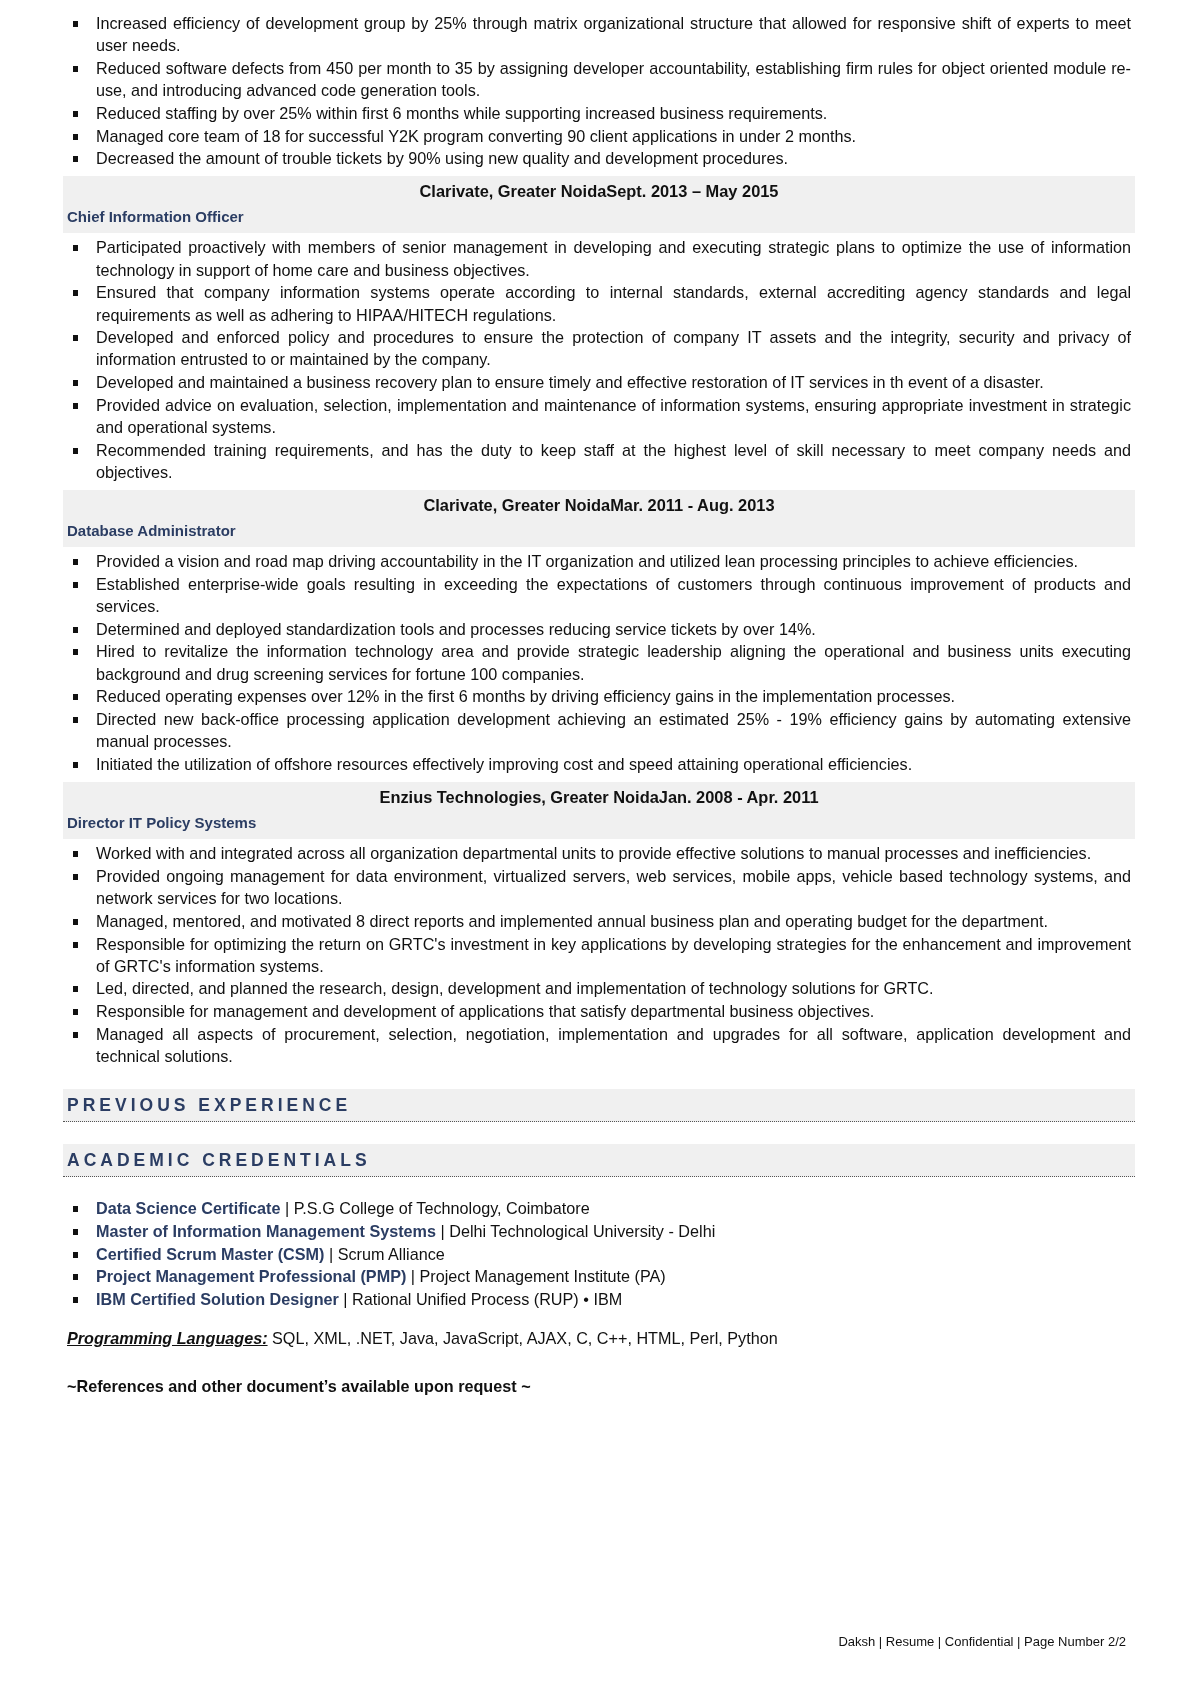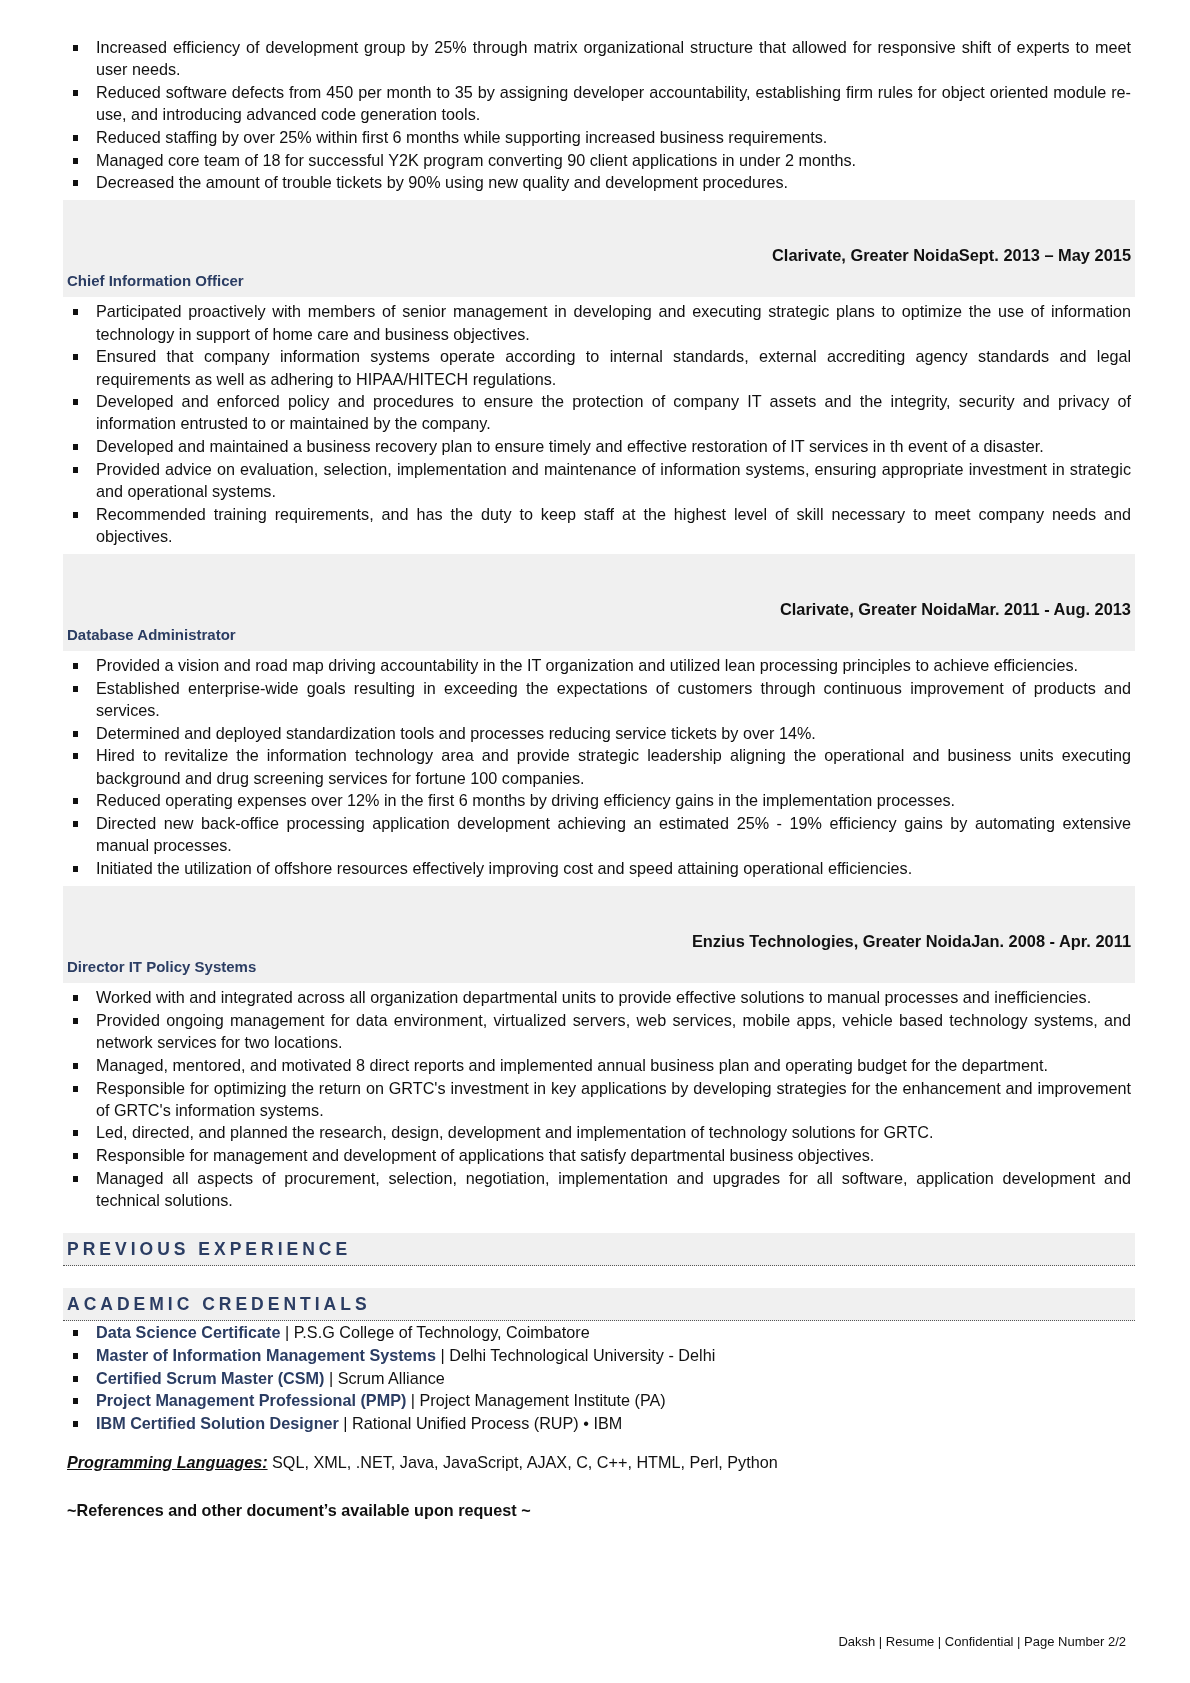--- a/index.html
+++ b/index.html
@@ -1,37 +1,37 @@
 <!DOCTYPE html>
 <html><head>
   <meta charset="utf-8">
   <style>
     html, body { margin: 0; padding: 0; background: #ffffff; }
     body {
       width: 1190px; height: 1683px; position: relative; overflow: hidden;
       font-family: "Liberation Sans", "DejaVu Sans", sans-serif;
       color: #111111; font-size: 16.2px;
     }
-    .page { position: absolute; left: 67px; top: 36px; width: 1064px; }
+    .page { position: absolute; left: 67px; top: 12px; width: 1064px; }
     ul.bullets { list-style: none; margin: 0; padding: 0; }
     ul.bullets li {
       position: relative; padding-left: 29px; line-height: 22.2px;
       text-align: justify; margin: 0 0 0.5px 0;
     }
     ul.bullets li::before {
       content: ""; position: absolute; left: 6px; top: 9px;
       width: 5px; height: 6px; background: #111111;
     }
     .job-header {
       background: #f0f0f0; margin: 7px -4px 3px -4px; padding: 2px 4px 3px 4px;
     }
-    .job-row { display: flex; justify-content: flex-end; line-height: 26px; font-weight: bold; font-size: 16.4px; margin-top: 40px; }
+    .job-row { display: flex; justify-content: center; line-height: 26px; font-weight: bold; font-size: 16.4px; }
     .job-title { color: #2b3d63; font-weight: bold; line-height: 26px; font-size: 15px; }
     .section-head {
-      background: #f0f0f0; margin: 22px -4px 0 -4px; padding: 2px 4px 2px 4px;
+      background: #f0f0f0; margin: 22px -4px 20px -4px; padding: 2px 4px 2px 4px;
       border-bottom: 1.5px dotted #555555;
     }
     .section-title {
       color: #2b3d63; font-weight: bold; letter-spacing: 4px; font-size: 17.5px; line-height: 28px;
     }
     .hl { color: #2b3d63; font-weight: bold; }
     .langs { margin-top: 16px; line-height: 24px; }
     .langs .lbl { font-weight: bold; font-style: italic; text-decoration: underline; }
     .refs { margin-top: 24px; text-align: left; font-weight: bold; line-height: 24px; }
     .footer { position: absolute; right: 64px; top: 1634px; font-size: 13px; }

